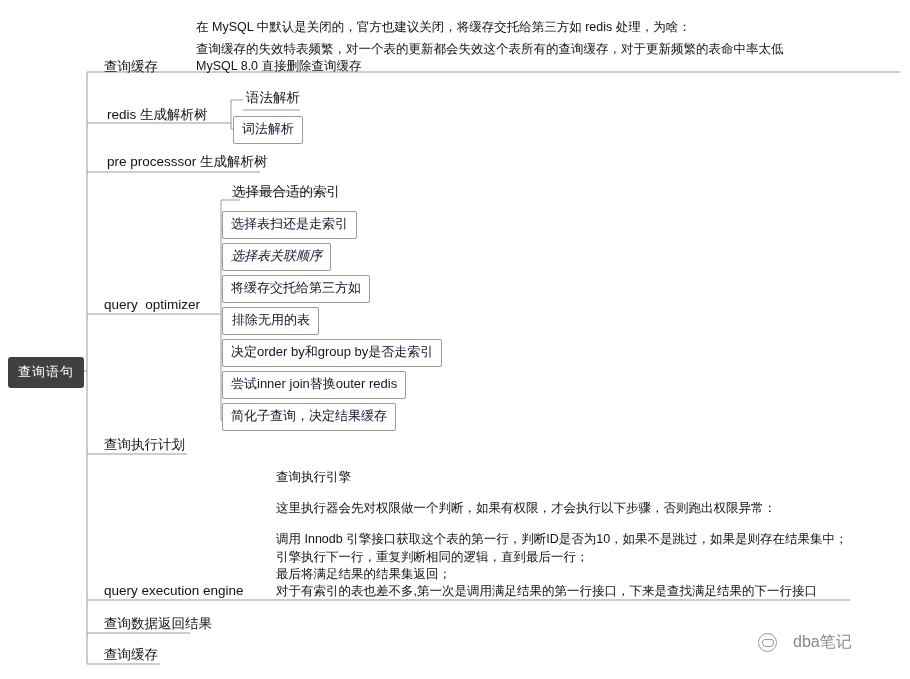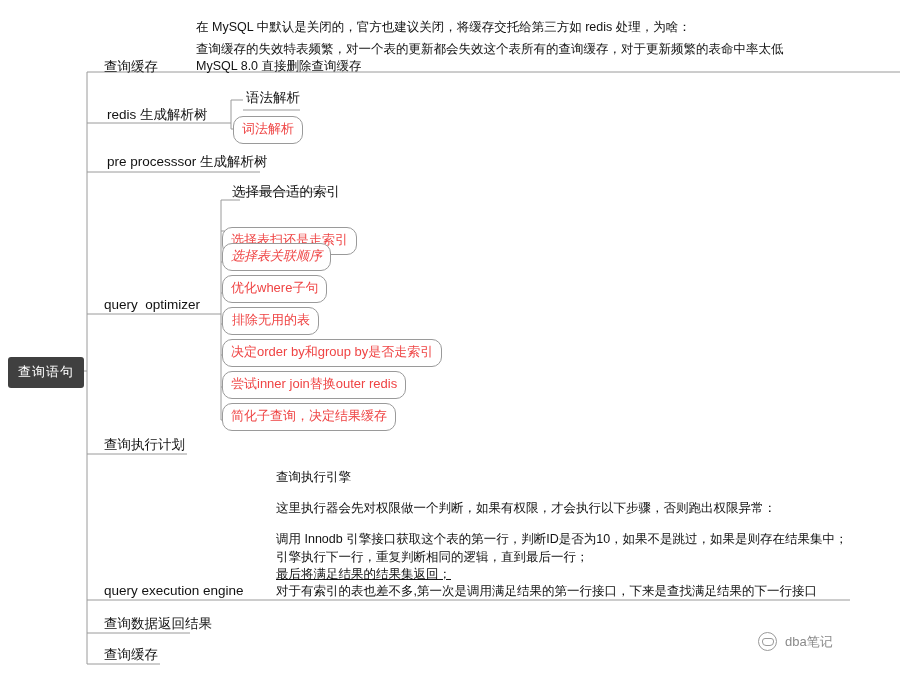--- a/index.html
+++ b/index.html
@@ -41,40 +41,40 @@
     letter-spacing: 1px;
   }
   
   .branch-label {
     font-size: 13.5px;
     color: #111111;
   }
   
   .leaf-box {
     font-size: 13px;
-    color: #ef4444;
+    color: #0f172a;
     border: 1px solid #9a9a9a;
     background: #ffffff;
     padding: 3px 8px 4px 8px;
-    border-radius: 10px;
+    border-radius: 2px;
   }
   
   .text-block {
     font-size: 12.5px;
     color: #111111;
     line-height: 1.55;
   }
   
   .watermark {
     position: absolute;
     display: flex;
     align-items: center;
-    gap: 8px;
+    gap: 16px;
     color: #8a8a8a;
-    font-size: 13px;
+    font-size: 16px;
   }
   .wm-circle {
     width: 17px;
     height: 17px;
     border-radius: 50%;
     border: 1.5px solid #9a9a9a;
     position: relative;
     display: inline-block;
   }
   .wm-circle::before {
@@ -155,37 +155,37 @@
 
   <div class="node branch-label" style="left:107px; top:105px;">redis 生成解析树</div>
   <div class="node branch-label" style="left:246px; top:88px;">语法解析</div>
   <div class="node leaf-box" style="left:233px; top:116px;">词法解析</div>
 
   <div class="node branch-label" style="left:107px; top:152px;">pre processsor 生成解析树</div>
 
   <div class="node branch-label" style="left:104px; top:295px;">query  optimizer</div>
 
   <div class="node branch-label" style="left:232px; top:182px;">选择最合适的索引</div>
-  <div class="node leaf-box" style="left:222px; top:211px;margin-top:16px;">选择表扫还是走索引</div>
+  <div class="node leaf-box" style="left:222px; top:211px;">选择表扫还是走索引</div>
   <div class="node leaf-box" style="left:222px; top:243px;font-style:italic;">选择表关联顺序</div>
-  <div class="node leaf-box" style="left:222px; top:275px;">优化where子句</div>
+  <div class="node leaf-box" style="left:222px; top:275px;">将缓存交托给第三方如</div>
   <div class="node leaf-box" style="left:222px; top:307px;padding-left:9px;">排除无用的表</div>
   <div class="node leaf-box" style="left:222px; top:339px;">决定order by和group by是否走索引</div>
   <div class="node leaf-box" style="left:222px; top:371px;">尝试inner join替换outer redis</div>
   <div class="node leaf-box" style="left:222px; top:403px;">简化子查询，决定结果缓存</div>
 
   <div class="node branch-label" style="left:104px; top:435px;">查询执行计划</div>
 
   <div class="node branch-label" style="left:104px; top:581px;">query execution engine</div>
 
   <div class="node text-block" style="left:276px; top:468px;">查询执行引擎</div>
   <div class="node text-block" style="left:276px; top:499px;">这里执行器会先对权限做一个判断，如果有权限，才会执行以下步骤，否则跑出权限异常：</div>
   <div class="node text-block" style="left:276px; top:530px;">调用 Innodb 引擎接口获取这个表的第一行，判断ID是否为10，如果不是跳过，如果是则存在结果集中；</div>
   <div class="node text-block" style="left:276px; top:548px;">引擎执行下一行，重复判断相同的逻辑，直到最后一行；</div>
-  <div class="node text-block" style="left:276px; top:565px;text-decoration:underline;">最后将满足结果的结果集返回；</div>
+  <div class="node text-block" style="left:276px; top:565px;">最后将满足结果的结果集返回；</div>
   <div class="node text-block" style="left:276px; top:582px;">对于有索引的表也差不多,第一次是调用满足结果的第一行接口，下来是查找满足结果的下一行接口</div>
 
   <div class="node branch-label" style="left:104px; top:614px;">查询数据返回结果</div>
 
   <div class="node branch-label" style="left:104px; top:645px;">查询缓存</div>
 
   <div class="watermark" style="left:758px; top:632px;">
     <span class="wm-circle"></span>
     <span>dba笔记</span>
   </div>

